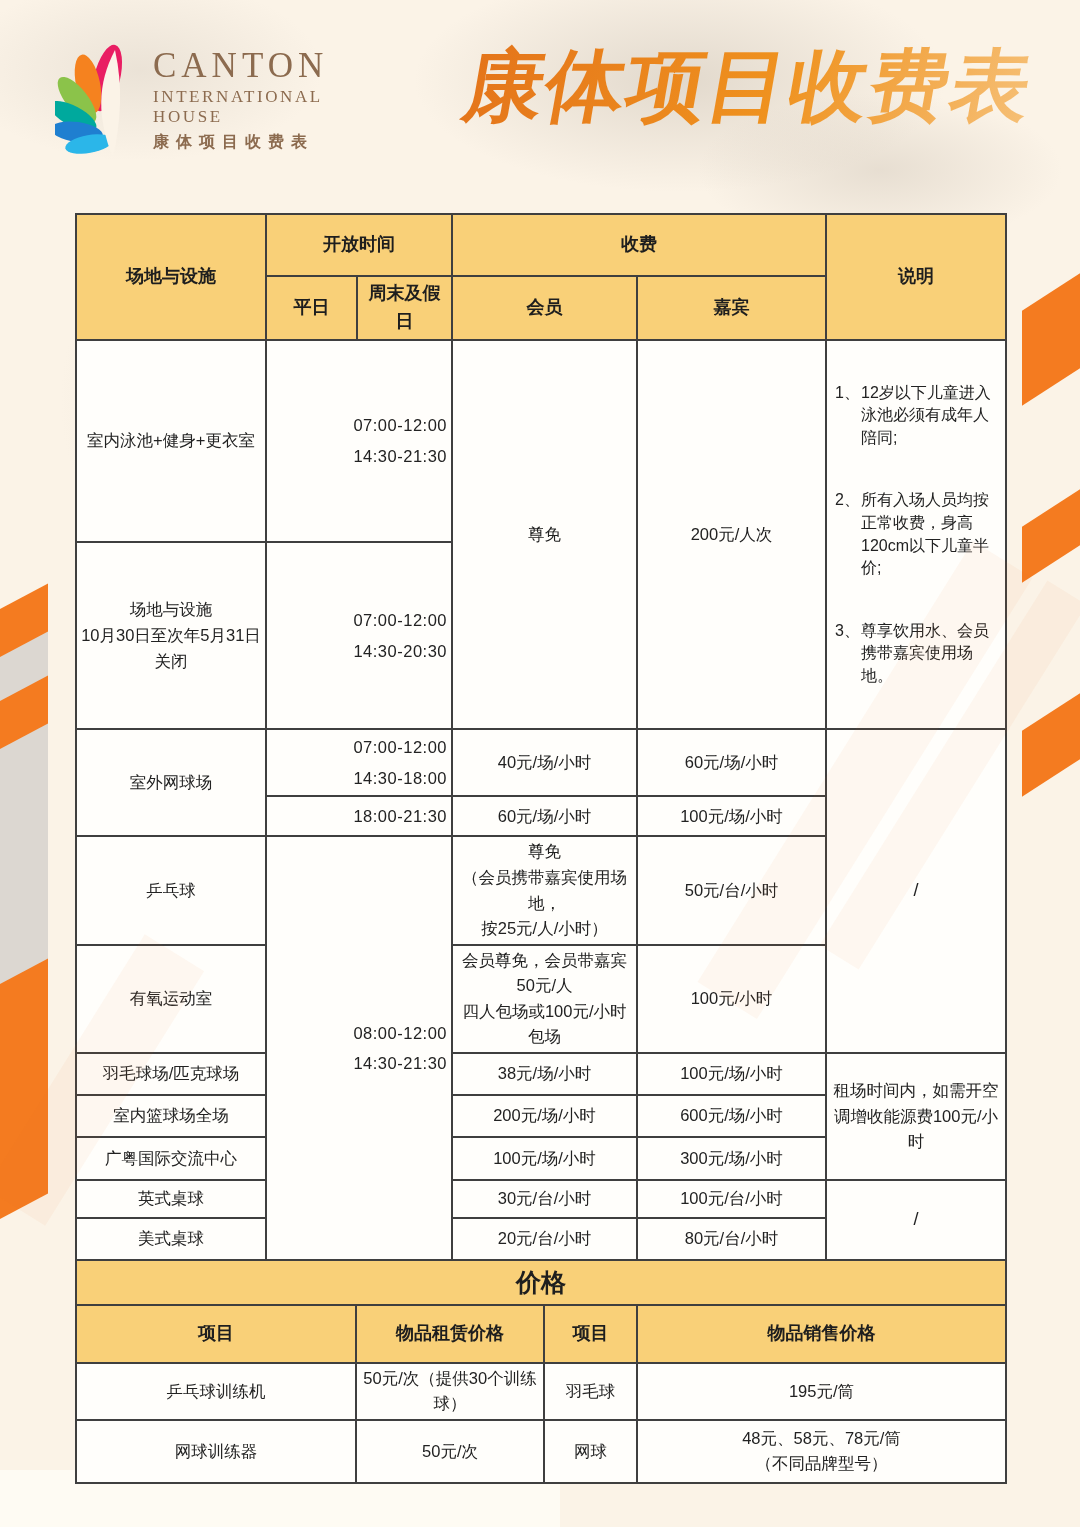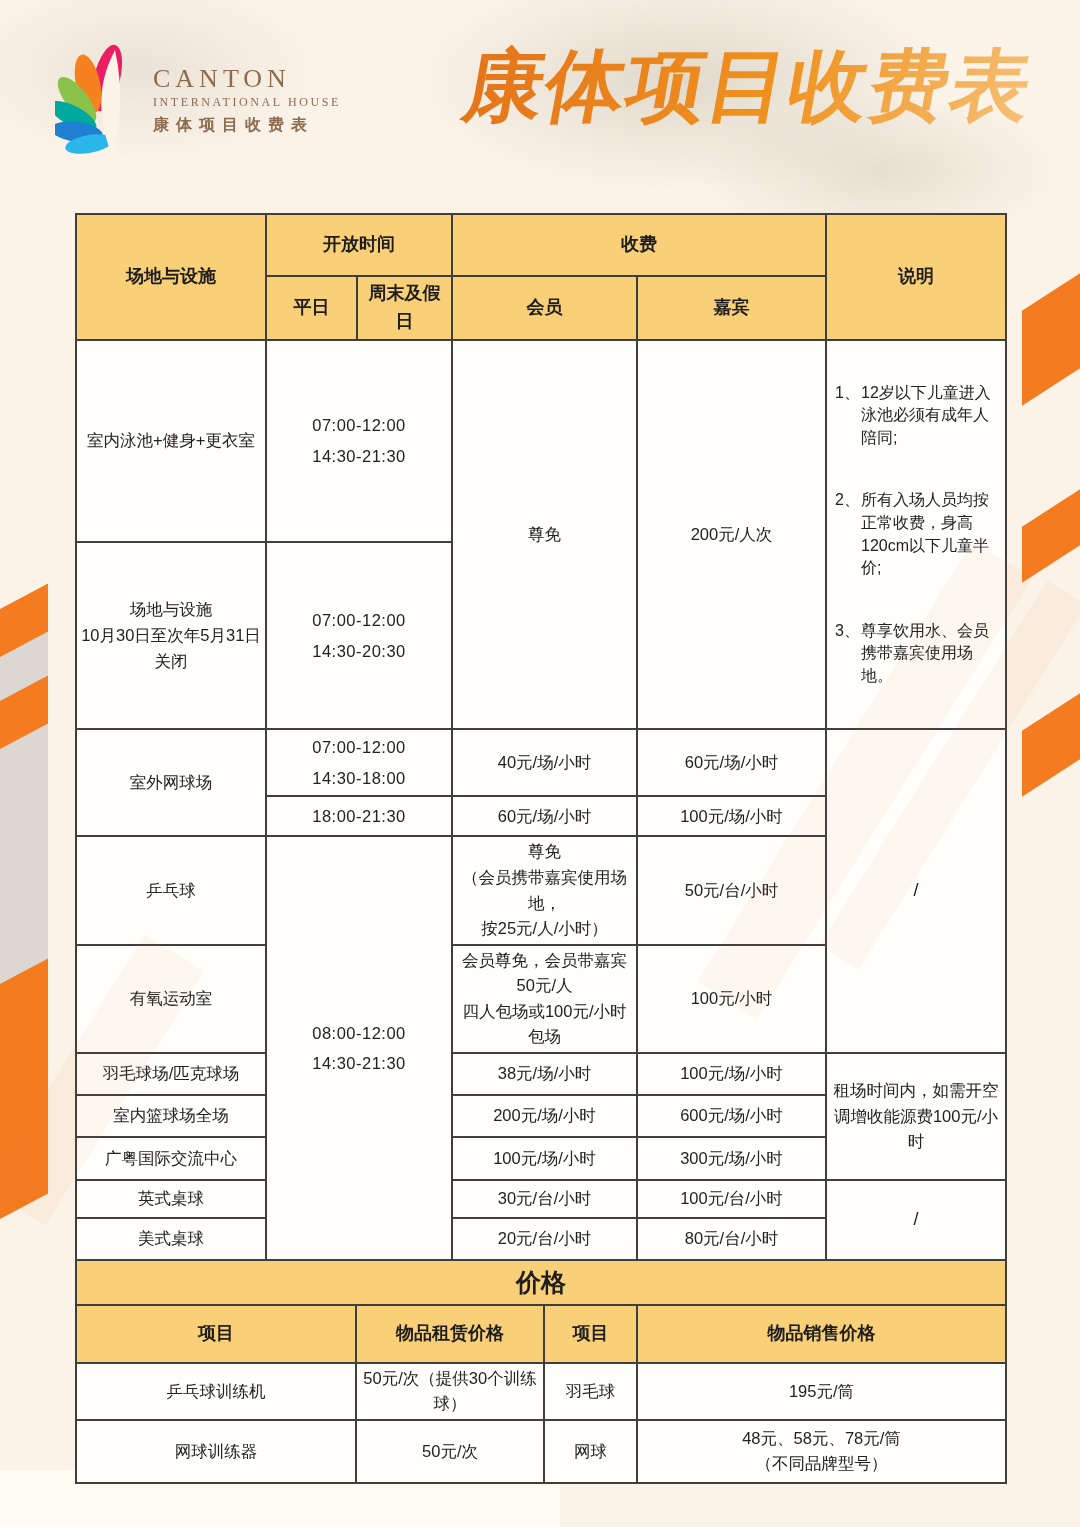--- a/index.html
+++ b/index.html
@@ -37,22 +37,22 @@
   
   .streak { position:absolute; z-index:3; pointer-events:none; background:#f47b20; opacity:.05; }
   .s1 { left:830px; top:520px;  width:70px;  height:520px; transform:rotate(32deg); }
   .s2 { left:930px; top:560px;  width:46px;  height:430px; transform:rotate(32deg); }
   .s3 { left:60px;  top:930px;  width:70px;  height:300px; transform:rotate(32deg); }
 
   
   .logo { position:absolute; left:55px; top:38px; width:300px; height:125px; z-index:2; display:flex; align-items:center; }
   .logo-mark { width:92px; height:122px; flex:0 0 auto; }
   .logo-text { margin-left:6px; color:#8c6b4f; }
-  .logo-name { font-family:"Liberation Serif", serif; font-size:26px; letter-spacing:5px; line-height:1.05; }
-  .logo-sub  { font-family:"Liberation Serif", serif; font-size:12px; letter-spacing:2.6px; margin-top:3px; }
+  .logo-name { font-family:"Liberation Serif", serif; font-size:35px; letter-spacing:5px; line-height:1.05; }
+  .logo-sub  { font-family:"Liberation Serif", serif; font-size:17px; letter-spacing:2.6px; margin-top:3px; }
   .logo-cn   { font-size:16px; letter-spacing:7px; margin-top:5px; font-weight:700; color:#8c6b4f; }
 
   .page-title {
     position:absolute; right:48px; top:34px; z-index:2;
     font-size:79px; font-weight:700; letter-spacing:2px;
     transform:skewX(-10deg);
     color:#ee8a2a;
   }
   @supports (-webkit-background-clip: text) {
     .page-title {
@@ -62,21 +62,21 @@
     }
   }
 
   
   .content { position:absolute; left:75px; top:213px; width:930px; z-index:2; }
   table { width:930px; border-collapse:collapse; table-layout:fixed; background:#fffefb; }
   td, th { border:2px solid #3f3f3f; text-align:center; vertical-align:middle;
            font-size:16.5px; line-height:1.55; white-space:pre-line; padding:2px 4px; }
   th { background:#f9d078; font-size:18px; font-weight:700; color:#1e1e1e; }
   .tband th { font-size:25px; }
-  .time-cell { letter-spacing:.5px; line-height:1.85; }
+  .time-cell { letter-spacing:.5px; line-height:1.85;text-align:right; }
   .notes-cell { text-align:left; vertical-align:middle; padding:8px 6px 8px 8px; }
   .note-item { display:flex; margin:7px 0; line-height:1.42; font-size:16px; }
   .note-num { flex:0 0 26px; }
   .note-text { flex:1; }
   .slash-cell { font-size:18px; }
 </style>
 </head>
 <body>
 
 <div class="bg-wash wash1"></div>

